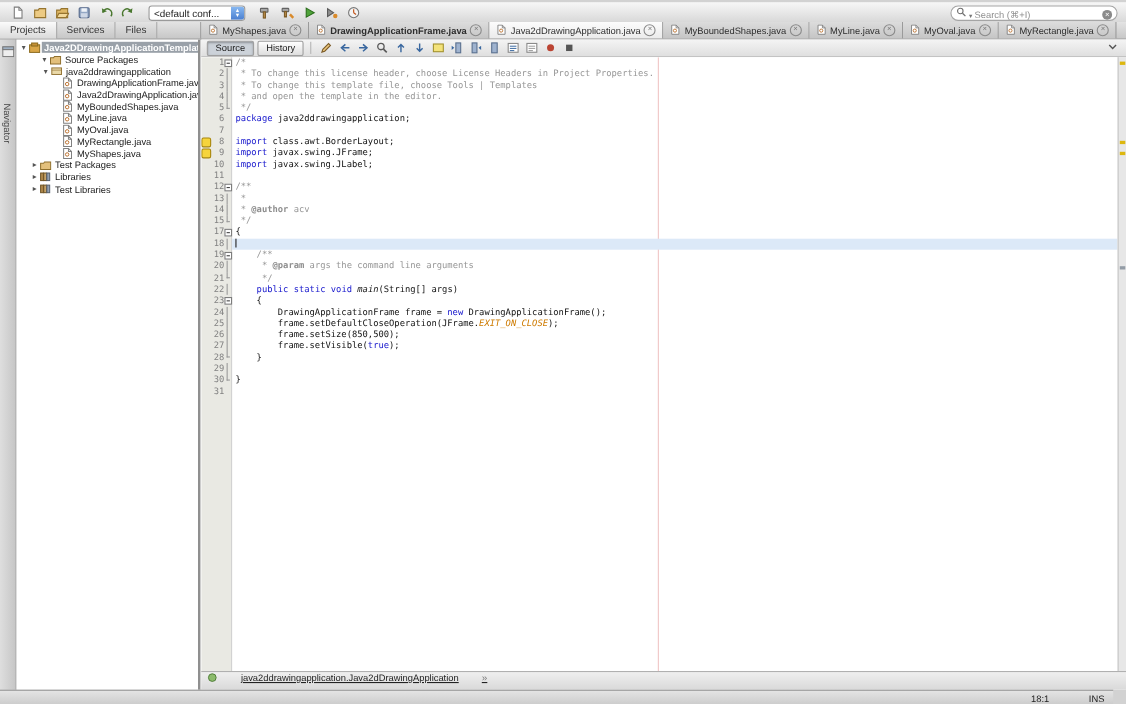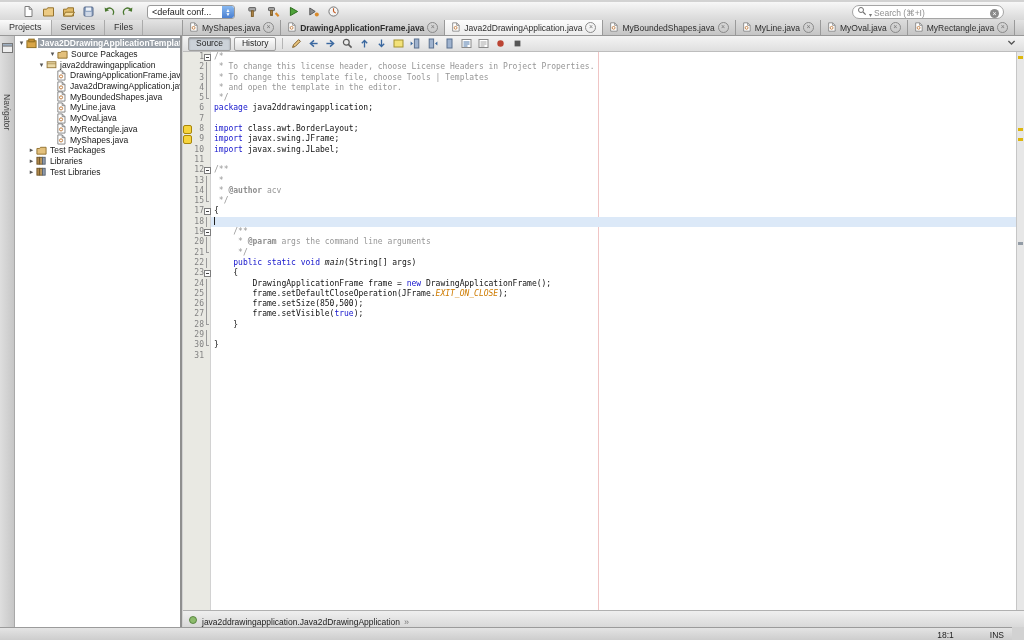--- a/index.html
+++ b/index.html
@@ -1,20 +1,20 @@
 <!DOCTYPE html>
 <html><head>
 <meta charset="utf-8">
 <style>
   html,body{margin:0;padding:0;background:#bfbfbf;}
   .window{position:relative;width:1024px;height:640px;background:#d2d2d2;overflow:hidden;
           font-family:"Liberation Sans",sans-serif;-webkit-font-smoothing:antialiased;}
   
   .toolbar{position:absolute;left:0;top:2px;right:0;height:20px;background:linear-gradient(#f7f7f7,#d7d7d7);
-           border-bottom:1px solid #9f9f9f;display:flex;align-items:center;padding:0 20px;gap:3px;box-sizing:border-box;}
+           border-bottom:1px solid #9f9f9f;display:flex;align-items:center;padding:0 8px;gap:3px;box-sizing:border-box;}
   .tbi{width:17px;height:17px;display:inline-flex;align-items:center;justify-content:center;}
   .combo{width:88px;height:14px;background:#fff;border:1px solid #9a9a9a;border-radius:3px;display:flex;align-items:center;
          font-size:9px;color:#222;margin:0 7px;position:relative;padding-left:4px;overflow:hidden;white-space:nowrap;box-sizing:border-box;}
   .combo .arrows{position:absolute;right:0;top:0;bottom:0;width:12px;background:linear-gradient(#88b9f2,#4a7fd0);
          border-radius:0 2px 2px 0;color:#fff;font-size:5px;display:flex;flex-direction:column;align-items:center;justify-content:center;line-height:4px;}
   .search{margin-left:auto;width:152px;height:14px;background:#fff;border:1px solid #a5a5a5;border-radius:8px;display:flex;
           align-items:flex-end;font-size:8.5px;color:#8f8f8f;padding:0 4px;gap:2px;box-sizing:border-box;}
   .search .clear{margin-left:auto;width:9px;height:9px;border-radius:50%;background:#8a8a8a;color:#fff;font-size:7px;line-height:9px;text-align:center;}
   
   .tabrow{position:absolute;left:0;top:20px;right:0;height:16px;background:linear-gradient(#e3e3e3,#c7c7c7);
@@ -64,21 +64,21 @@
   .hinticon{width:7px;height:7px;background:#f6d43c;border:1px solid #a8860b;border-radius:2px;}
   .fline{position:absolute;left:2px;top:0;bottom:0;width:1px;background:#9a9a9a;}
   .fcorner{position:absolute;left:2px;top:0;width:3px;height:55%;border-left:1px solid #9a9a9a;border-bottom:1px solid #9a9a9a;box-sizing:border-box;}
   .fbox{position:absolute;left:0;top:2px;width:5px;height:5px;border:1px solid #7d7d7d;background:#fdfdfd;}
   .fbox::after{content:"";position:absolute;left:1px;top:2px;width:3px;height:1px;background:#444;}
   .tk-c{color:#969696;} .tk-k{color:#1414cc;} .tk-b{font-weight:bold;} .tk-bi{font-weight:normal;font-style:italic;}
   .tk-fi{color:#ce7b00;font-style:italic;} .tk-t{color:#8f8f8f;font-weight:bold;} .tk-p{color:#111;}
   .stripe{position:absolute;right:0;top:16px;width:8px;bottom:17px;background:#e7e7e7;border-left:1px solid #c6c6c6;box-sizing:border-box;}
   .stripe .mark{position:absolute;left:1px;right:1px;height:3px;}
   .breadcrumb{position:absolute;left:0;right:0;bottom:0;height:17px;background:linear-gradient(#efefef,#d9d9d9);
-              border-top:1px solid #b0b0b0;display:flex;align-items:flex-end;padding:0 5px;gap:4px;font-size:8.5px;color:#222;box-sizing:border-box;}
+              border-top:1px solid #b0b0b0;display:flex;align-items:flex-start;padding:0 5px;gap:21px;font-size:8.5px;color:#222;box-sizing:border-box;text-decoration:underline;}
   .breadcrumb .chev{color:#777;font-size:9px;}
   
   .statusbar{position:absolute;left:0;right:12px;bottom:0;height:13px;background:linear-gradient(#e4e4e4,#cdcdcd);
              border-top:1px solid #9b9b9b;display:flex;align-items:flex-end;font-size:8.5px;color:#222;padding:0 8px;box-sizing:border-box;}
   .statusbar .pos{margin-left:auto;margin-right:36px;}
 </style>
 </head>
 <body>
 
 <div class="window">
@@ -261,21 +261,21 @@
       <div class="trow" style="padding-left: 2px;">
         <span class="arrow">▾</span>
         <span class="ticon">
           <svg width="11" height="11" viewBox="0 0 12 12">
             <rect x="1" y="3" width="10" height="7.5" fill="#d9a648" stroke="#8a6a1e"></rect>
             <rect x="3" y="1.2" width="6" height="3" fill="#c59035" stroke="#8a6a1e"></rect>
           </svg>
         </span>
         <span class="tlabel sel">Java2DDrawingApplicationTemplate</span>
       </div>
-      <div class="trow" style="padding-left: 21px; margin-left: 12px;">
+      <div class="trow" style="padding-left: 21px;">
         <span class="arrow">▾</span>
         <span class="ticon">
           <svg width="11" height="11" viewBox="0 0 12 12">
             <path d="M1 3.8h3l.9-1.3h6.1V10H1z" fill="#e3c07c" stroke="#8f6f2c"></path>
           </svg>
         </span>
         <span class="tlabel">Source Packages</span>
       </div>
       <div class="trow" style="padding-left: 22px;">
         <span class="arrow">▾</span>

